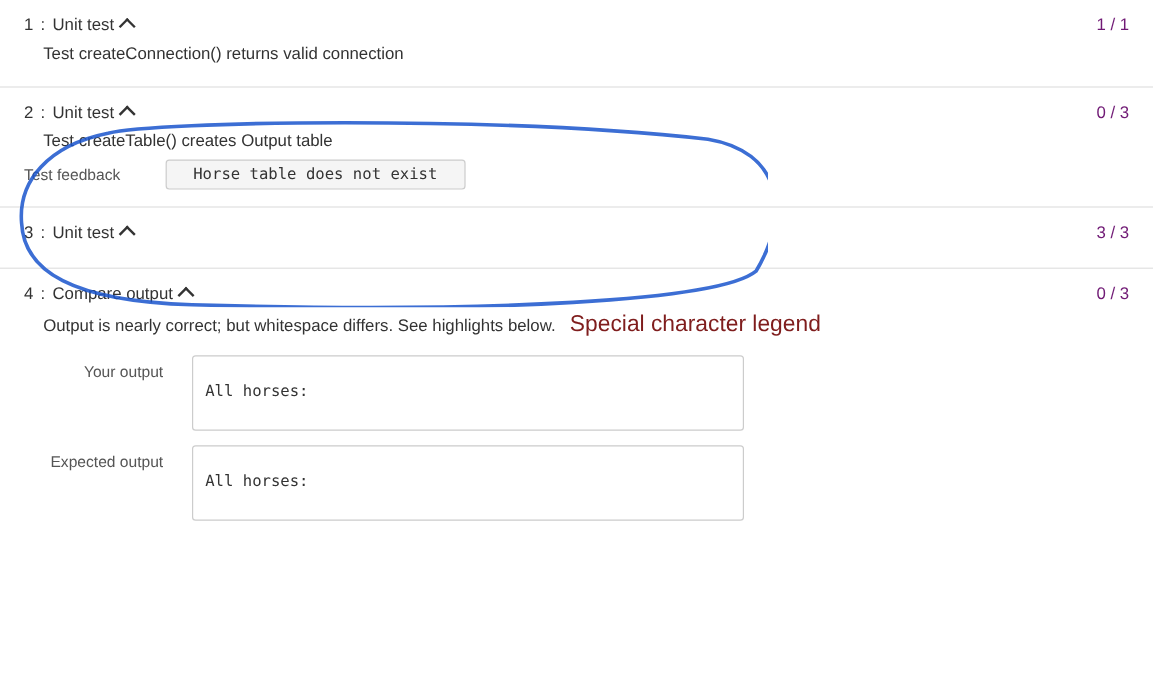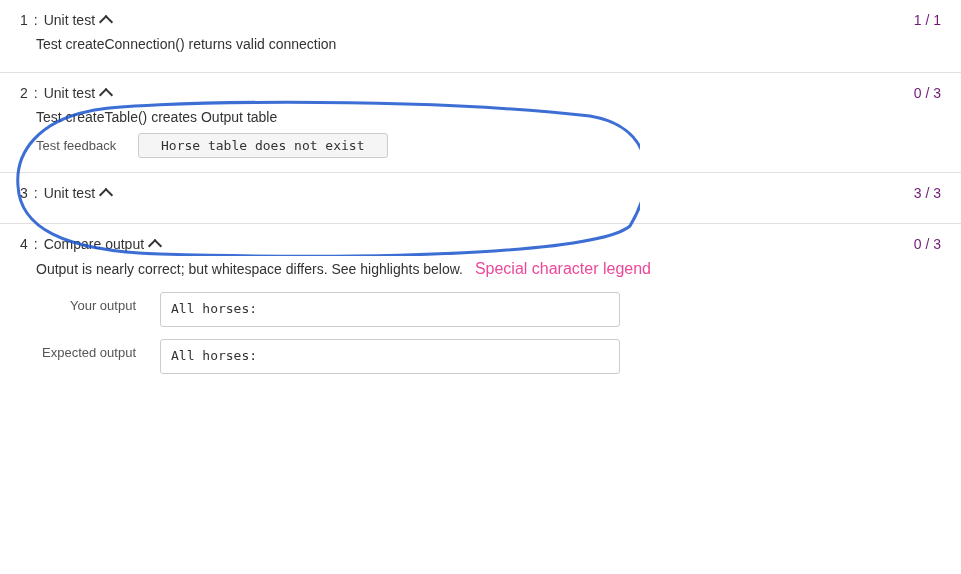--- a/index.html
+++ b/index.html
@@ -53,23 +53,22 @@
     .test-desc {
       font-size: 14px;
       color: #333;
       margin-left: 16px;
       margin-bottom: 6px;
     }
 
     .feedback-row {
       display: flex;
       align-items: center;
-      margin-left: 16px;
       margin-top: 8px;
-      gap: 12px;
+      gap: 28px;
     }
 
     .feedback-label {
       font-size: 13px;
       color: #555;
       min-width: 90px;
     }
 
     .feedback-box {
       font-family: monospace;
@@ -86,23 +85,23 @@
     }
 
     .output-message {
       font-size: 14px;
       color: #333;
       margin-left: 16px;
       margin-bottom: 14px;
     }
 
     .special-char-link {
-      color: #ec4899;
+      color: #7f1d1d;
       text-decoration: none;
-      font-size: 16px;
+      font-size: 19px;
       margin-left: 8px;
       cursor: pointer;
     }
 
     .output-row {
       display: flex;
       align-items: flex-start;
       margin-left: 16px;
       margin-bottom: 12px;
       gap: 24px;
@@ -114,21 +113,21 @@
       min-width: 100px;
       text-align: right;
       padding-top: 6px;
     }
 
     .code-box {
       font-family: monospace;
       font-size: 13px;
       background: #fff;
       border: 1px solid #ccc;
-      padding: 6px 10px;
+      padding: 20px 10px;
       border-radius: 3px;
       color: #333;
       min-width: 460px;
       line-height: 1.6;
     }
 
     .highlight-char {
       background: #fff3cd;
       border: 2px solid #0000cc;
       border-radius: 2px;

